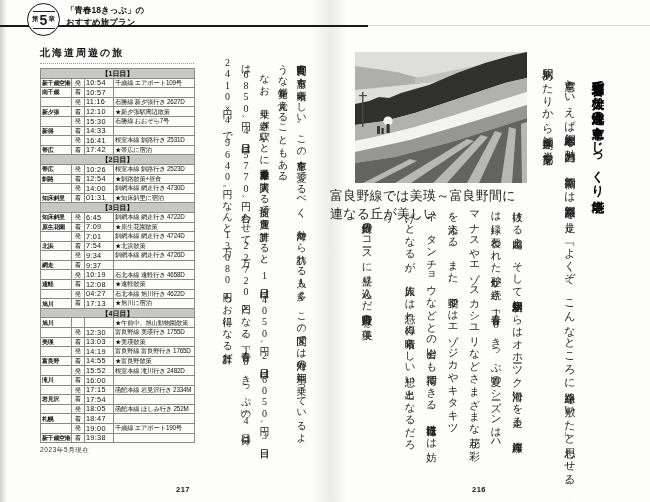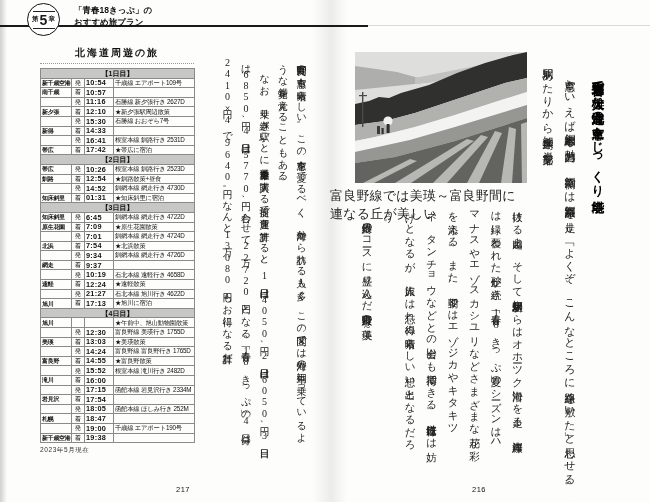--- a/index.html
+++ b/index.html
@@ -16,33 +16,33 @@
   .hdr-rule-dark{position:absolute;left:0;top:25px;width:368px;height:2px;background:#191919;}
   .hdr-rule-light{position:absolute;left:368px;top:25px;width:282px;height:1px;background:#d9d9d7;}
   .badge{position:absolute;left:27px;top:3px;width:33px;height:33px;border:1.6px solid #111;
     border-radius:50%;box-sizing:border-box;display:flex;flex-direction:column;justify-content:center;
     align-items:center;background:#fff;font-family:"Liberation Sans",sans-serif;}
   .badge-line{width:22px;height:0;border-top:1px solid #222;margin:1px 0;}
   .badge-text{display:flex;align-items:center;line-height:1;font-weight:bold;}
   .badge-text .sm{font-size:6.5px;}
   .badge-text .num{font-size:14px;margin:0 1px;}
   .chapter-title{position:absolute;left:66px;top:5px;font-family:"Liberation Sans",sans-serif;
-    font-weight:bold;font-size:8.5px;line-height:1.4;color:#111;margin-left:8px;}
+    font-weight:bold;font-size:8.5px;line-height:1.4;color:#111;}
   
   .tt-wrap{position:absolute;left:40px;top:46px;width:154px;}
   .tt-title{font-family:"Liberation Sans",sans-serif;font-weight:bold;font-size:10px;
-    text-align:center;letter-spacing:2px;color:#111;}
+    letter-spacing:2px;color:#111;}
   .tt-dotted{border-top:1.5px dotted #9a9a9a;margin:3px 0 4px 0;}
   table.tt{border-collapse:collapse;width:154px;table-layout:fixed;border:1px solid #444;}
   table.tt td{border:0.7px solid #8a8a8a;height:8.6px;padding:0 1px;vertical-align:middle;
     font-family:"Liberation Sans",sans-serif;line-height:1;overflow:hidden;white-space:nowrap;}
   tr.day-header td{background:#c7c7c5;text-align:center;font-weight:bold;font-size:7px;color:#111;}
   td.c-station{font-weight:bold;font-size:6px;letter-spacing:-0.3px;color:#111;}
   td.c-type{font-size:6.3px;text-align:center;color:#111;}
-  td.c-time{font-size:7.3px;letter-spacing:0.3px;color:#111;font-weight:bold;}
+  td.c-time{font-size:7.3px;letter-spacing:0.3px;color:#111;}
   td.c-info{font-size:6.3px;letter-spacing:-0.2px;color:#111;}
   .tt-note{font-family:"Liberation Sans",sans-serif;font-size:6.5px;color:#333;
     margin-top:2.5px;letter-spacing:0.6px;}
   
   .vtext{writing-mode:vertical-rl;text-orientation:upright;color:#1c1c1c;}
   .vtext p{margin:0;padding:0;}
   .vtext p.indent{text-indent:1em;}
   .left-col-block{position:absolute;left:196px;top:57px;width:114px;height:386px;
     font-size:10px;line-height:18.5px;letter-spacing:0.35px;}
   .article-heading{position:absolute;left:584px;top:72px;width:27px;height:286px;margin:0;
@@ -52,21 +52,21 @@
     font-size:11px;line-height:22px;letter-spacing:0.7px;}
   .blockB{position:absolute;left:330px;top:204px;width:198px;height:246px;
     font-size:10.5px;line-height:21.5px;letter-spacing:0.55px;}
   
   figure.photo{position:absolute;left:355px;top:52px;width:172px;height:131px;margin:0;
     overflow:hidden;background:#d8d8d6;}
   .caption{position:absolute;left:330px;top:187px;width:198px;
     font-family:"Liberation Sans",sans-serif;font-size:13px;letter-spacing:0.2px;color:#222;}
   
   .folio{position:absolute;top:485px;font-family:"Liberation Sans",sans-serif;
-    font-weight:normal;font-size:7.5px;letter-spacing:0.5px;color:#111;}
+    font-weight:bold;font-size:7.5px;letter-spacing:0.5px;color:#111;}
   .folio.l{left:176px;} .folio.r{left:472px;}
 </style>
 </head>
 <body>
 
 <div id="spread">
   <div class="edge-left"></div>
   <div class="gutter"></div>
 
   <div class="hdr-rule-dark"></div>
@@ -159,21 +159,21 @@
             </tr>
             <tr>
               <td class="c-station">釧路</td>
               <td class="c-type">着</td>
               <td class="c-time">12:54</td>
               <td class="c-info">★釧路散策+昼食</td>
             </tr>
             <tr>
               <td class="c-station"></td>
               <td class="c-type">発</td>
-              <td class="c-time">14:52</td>
+              <td class="c-time">14:00</td>
               <td class="c-info">釧網本線 網走行き 4730D</td>
             </tr>
             <tr>
               <td class="c-station">知床斜里</td>
               <td class="c-type">着</td>
               <td class="c-time">01:31</td>
               <td class="c-info">★知床斜里に宿泊</td>
             </tr>
             <tr class="day-header">
               <td colspan="4">【3日目】</td>
@@ -216,27 +216,27 @@
             </tr>
             <tr>
               <td class="c-station"></td>
               <td class="c-type">発</td>
               <td class="c-time">10:19</td>
               <td class="c-info">石北本線 遠軽行き 4658D</td>
             </tr>
             <tr>
               <td class="c-station">遠軽</td>
               <td class="c-type">着</td>
-              <td class="c-time">12:24</td>
+              <td class="c-time">12:08</td>
               <td class="c-info">★遠軽散策</td>
             </tr>
             <tr>
               <td class="c-station"></td>
               <td class="c-type">発</td>
-              <td class="c-time">21:27</td>
+              <td class="c-time">04:27</td>
               <td class="c-info">石北本線 旭川行き 4622D</td>
             </tr>
             <tr>
               <td class="c-station">旭川</td>
               <td class="c-type">着</td>
               <td class="c-time">17:13</td>
               <td class="c-info">★旭川に宿泊</td>
             </tr>
             <tr class="day-header">
               <td colspan="4">【4日目】</td>
@@ -255,21 +255,21 @@
             </tr>
             <tr>
               <td class="c-station">美瑛</td>
               <td class="c-type">着</td>
               <td class="c-time">13:03</td>
               <td class="c-info">★美瑛散策</td>
             </tr>
             <tr>
               <td class="c-station"></td>
               <td class="c-type">発</td>
-              <td class="c-time">14:24</td>
+              <td class="c-time">14:19</td>
               <td class="c-info">富良野線 富良野行き 1765D</td>
             </tr>
             <tr>
               <td class="c-station">富良野</td>
               <td class="c-type">着</td>
               <td class="c-time">14:55</td>
               <td class="c-info">★富良野散策</td>
             </tr>
             <tr>
               <td class="c-station"></td>

